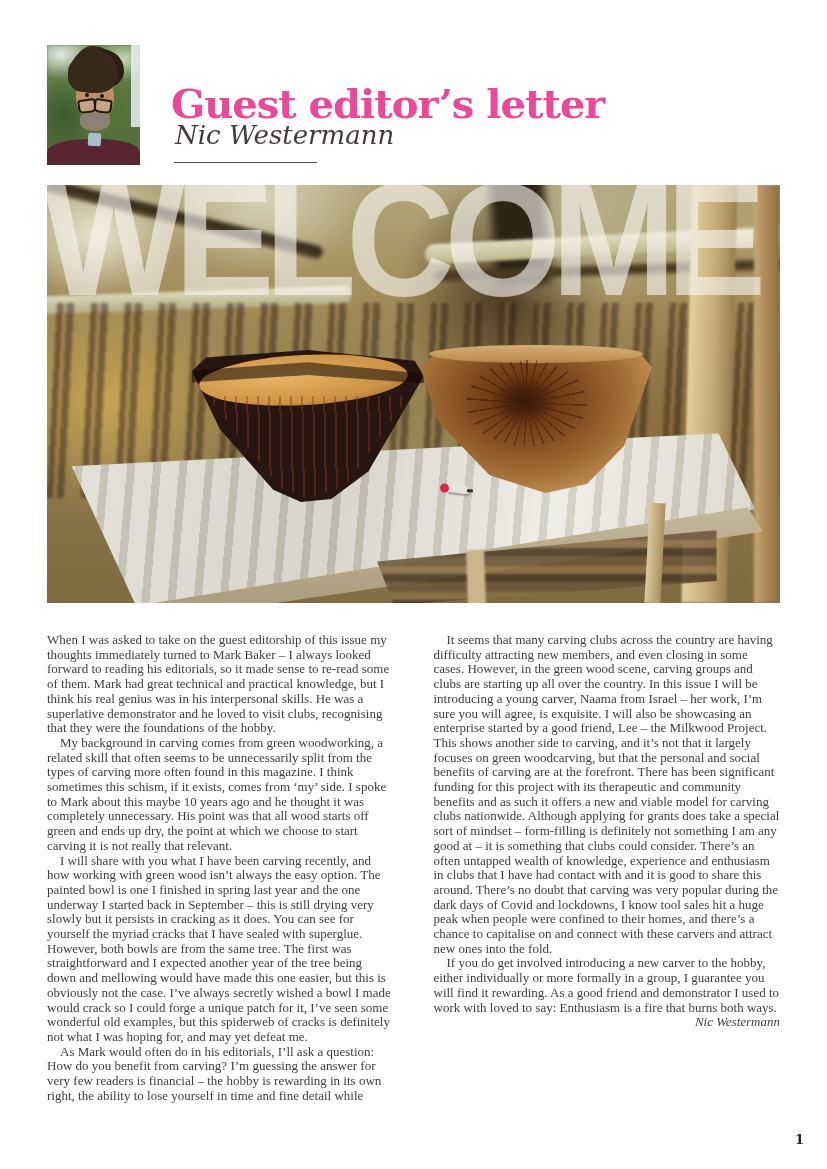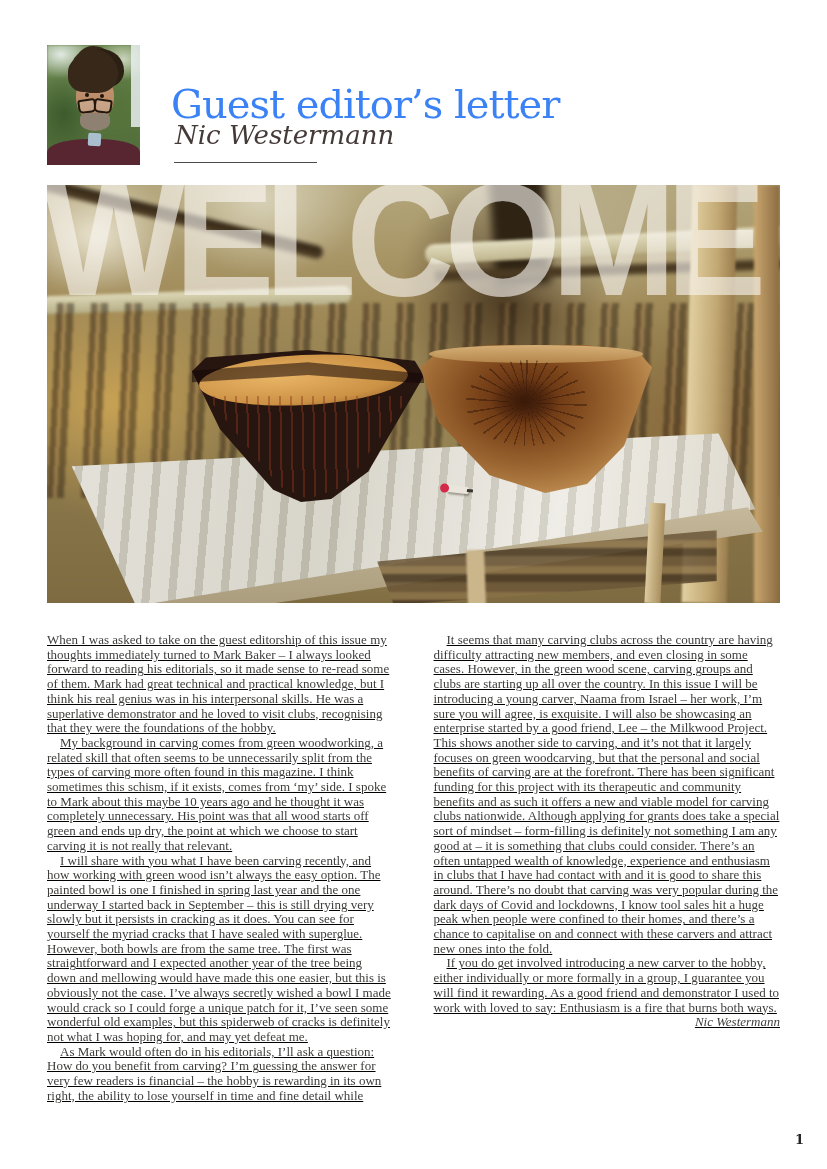--- a/index.html
+++ b/index.html
@@ -41,22 +41,22 @@
   .p-glasses::after  { right:0; transform:rotate(8deg); }
   .p-beard { position:absolute; left:36%; top:57%; width:32%; height:15%;
     background:#8f8171; border-radius:30% 30% 55% 55%; }
   .p-sweater { position:absolute; left:0; top:78%; width:100%; height:24%;
     background:#572631; border-radius:45% 45% 0 0; }
   .p-collar { position:absolute; left:44%; top:73%; width:14%; height:11%;
     background:#a9bfcd; border-radius:2px; transform:rotate(3deg); }
 
   .page-title {
     position:absolute; left:171px; top:55px; width:600px;
-    font-family:"DejaVu Serif", serif; font-weight:normal;
-    font-size:40px; letter-spacing:-1px; color:#3b82f6; line-height:1.1;
+    font-family:"DejaVu Serif", serif; font-weight:bold;
+    font-size:40px; letter-spacing:-1px; color:#ec4899; line-height:1.1;
   }
   .author-name {
     position:absolute; left:175px; top:120px;
     font-family:"DejaVu Serif", serif; font-style:italic;
     font-size:26px; color:#443a38;
   }
   .author-rule {
     position:absolute; left:174px; top:162px; width:143px; height:0;
     border-top:1.5px solid #4c4c4c;
   }
@@ -156,21 +156,21 @@
     position:absolute; left:-4px; top:-24px; width:745px;
     font-family:"Liberation Sans", sans-serif; font-weight:bold;
     font-size:150px; line-height:1; letter-spacing:-10px; white-space:nowrap;
     color:rgba(248,246,240,.62);
     transform:scaleY(1.08); transform-origin:50% 30%;
   }
 
   
   .article {
     position:absolute; left:47px; top:633px; width:733px;
-    display:grid; grid-template-columns:1fr 1fr; column-gap:40px;text-decoration:underline;
+    display:grid; grid-template-columns:1fr 1fr; column-gap:40px;
   }
   .col { font-size:13px; line-height:14.7px; color:#3e3d3b; text-align:left; }
   .col p { margin:0; text-indent:13px; }
   .col p.no-indent { text-indent:0; }
   .signature { text-align:right; font-style:italic; margin-top:0; }
 
   .page-number {
     position:absolute; left:795px; top:1132px;
     font-family:"DejaVu Serif", serif; font-weight:bold;
     font-size:13px; color:#222222;

